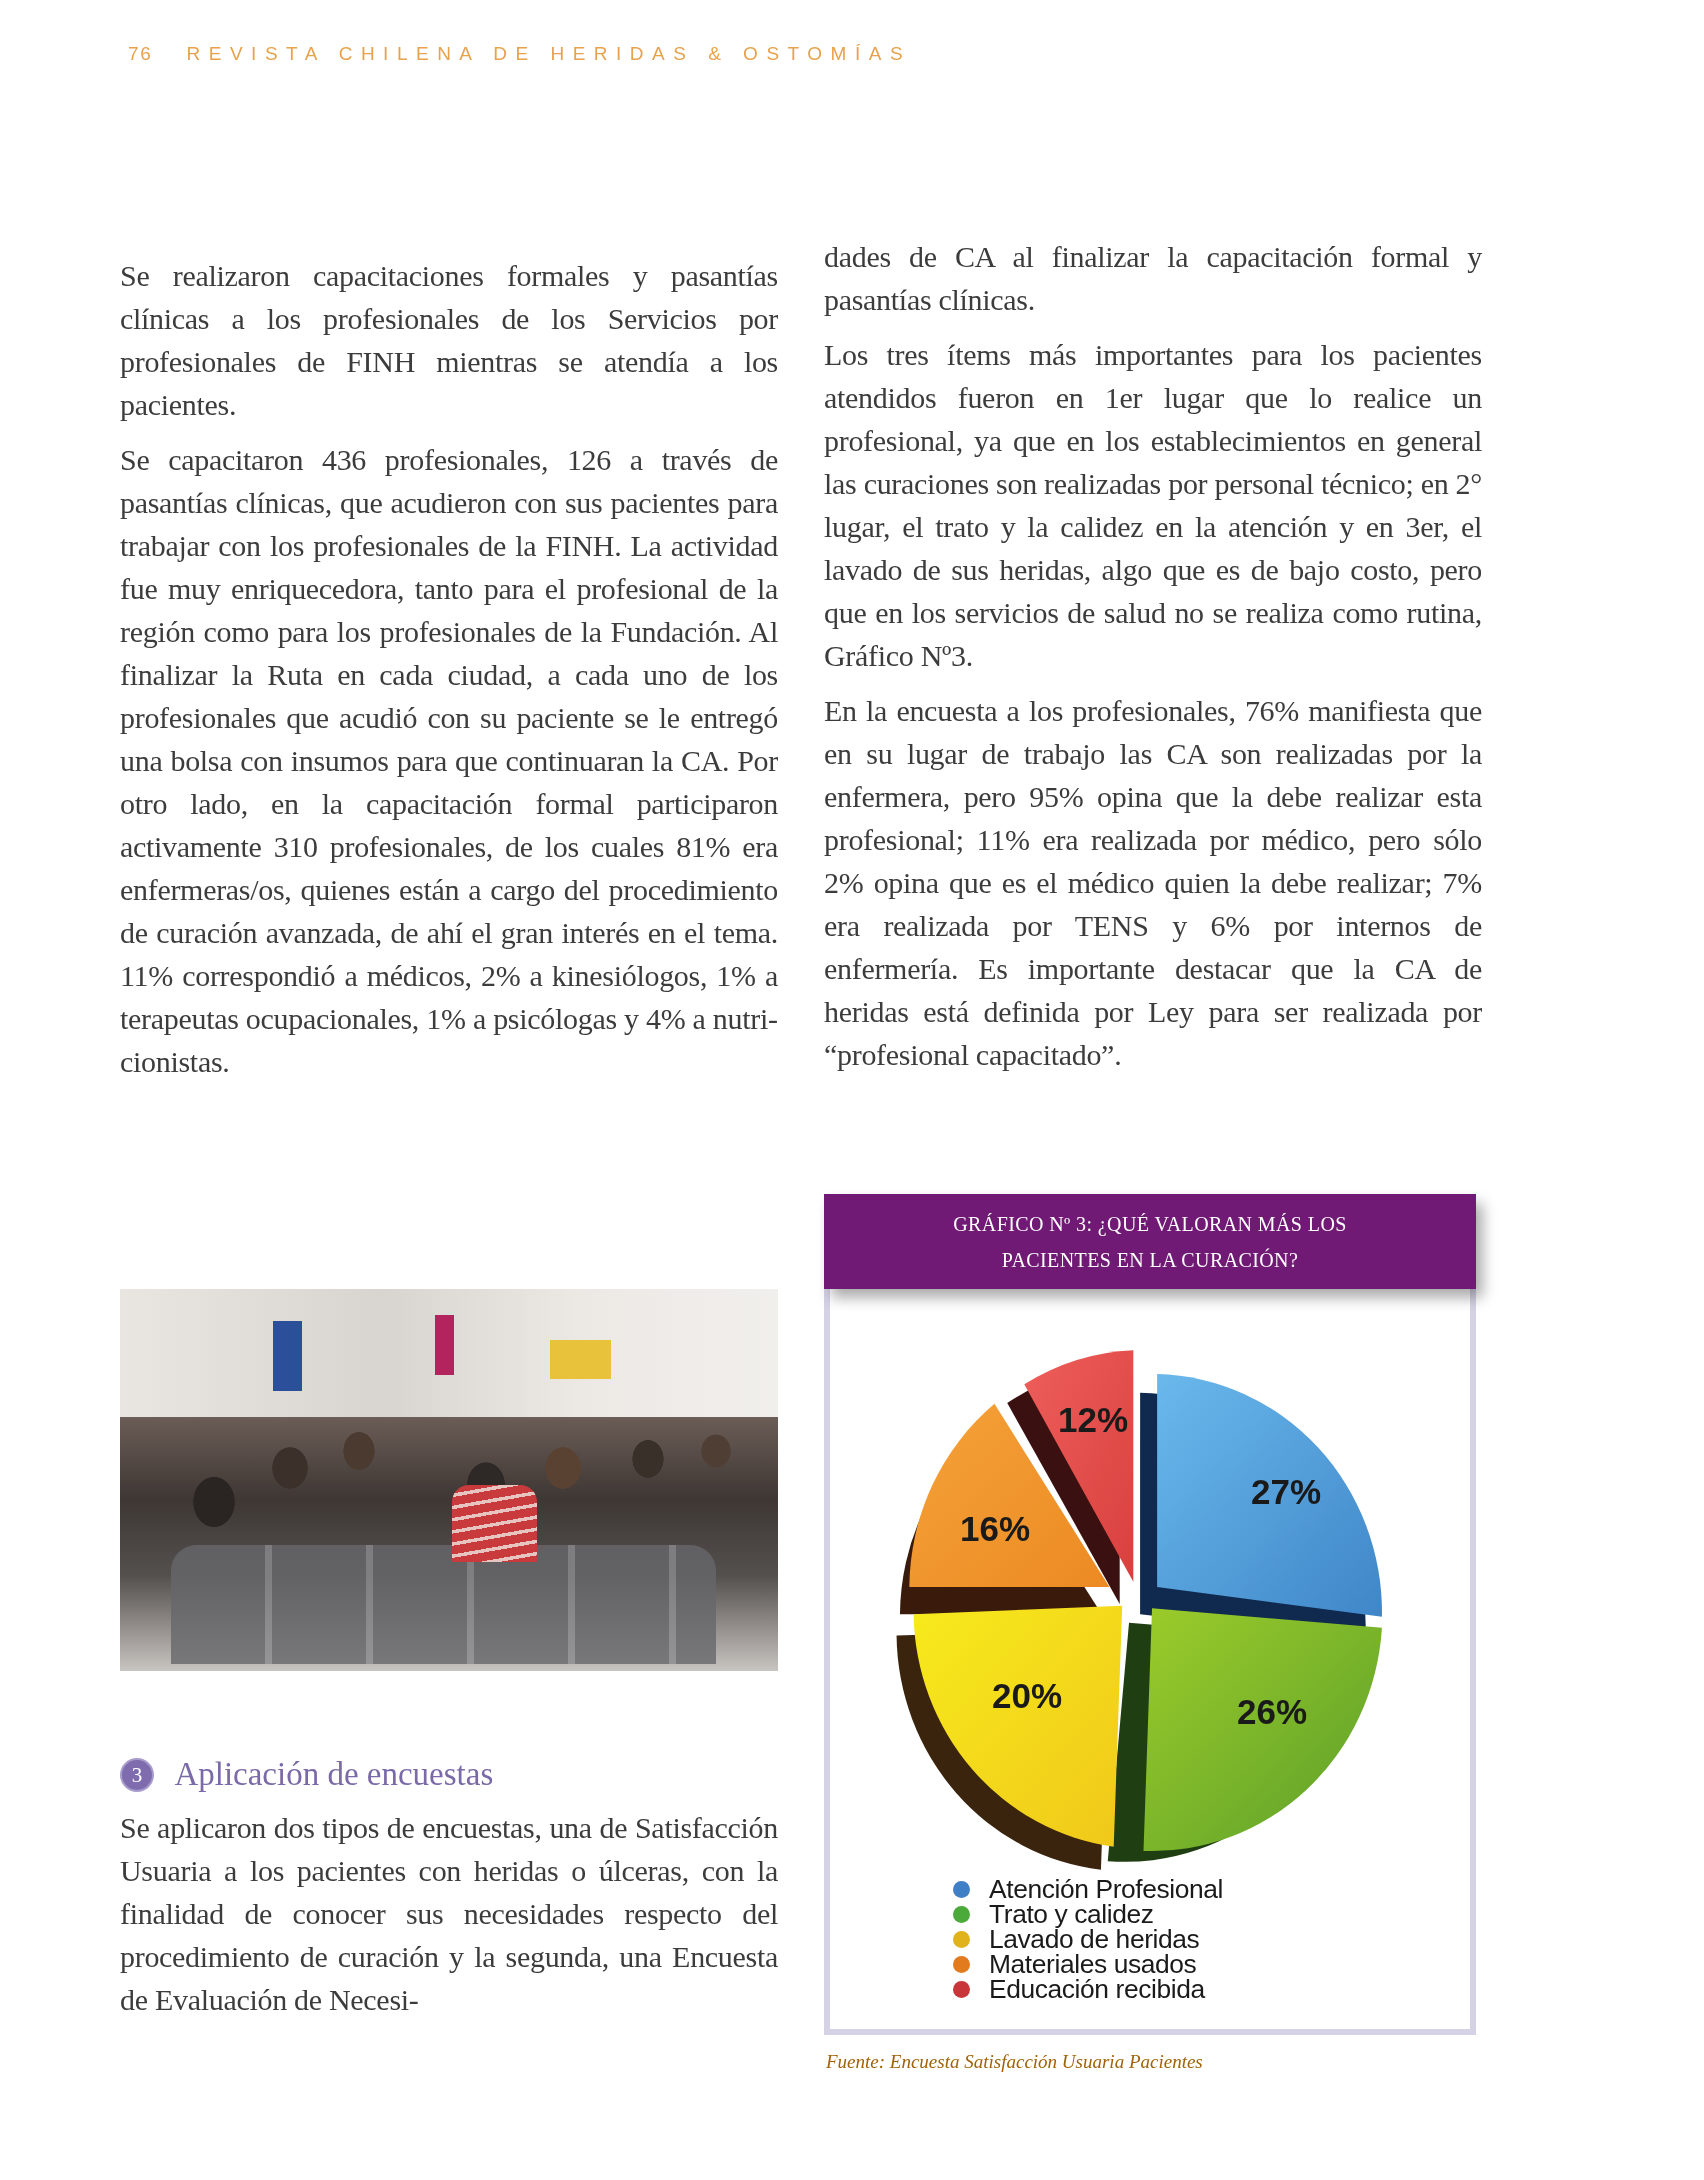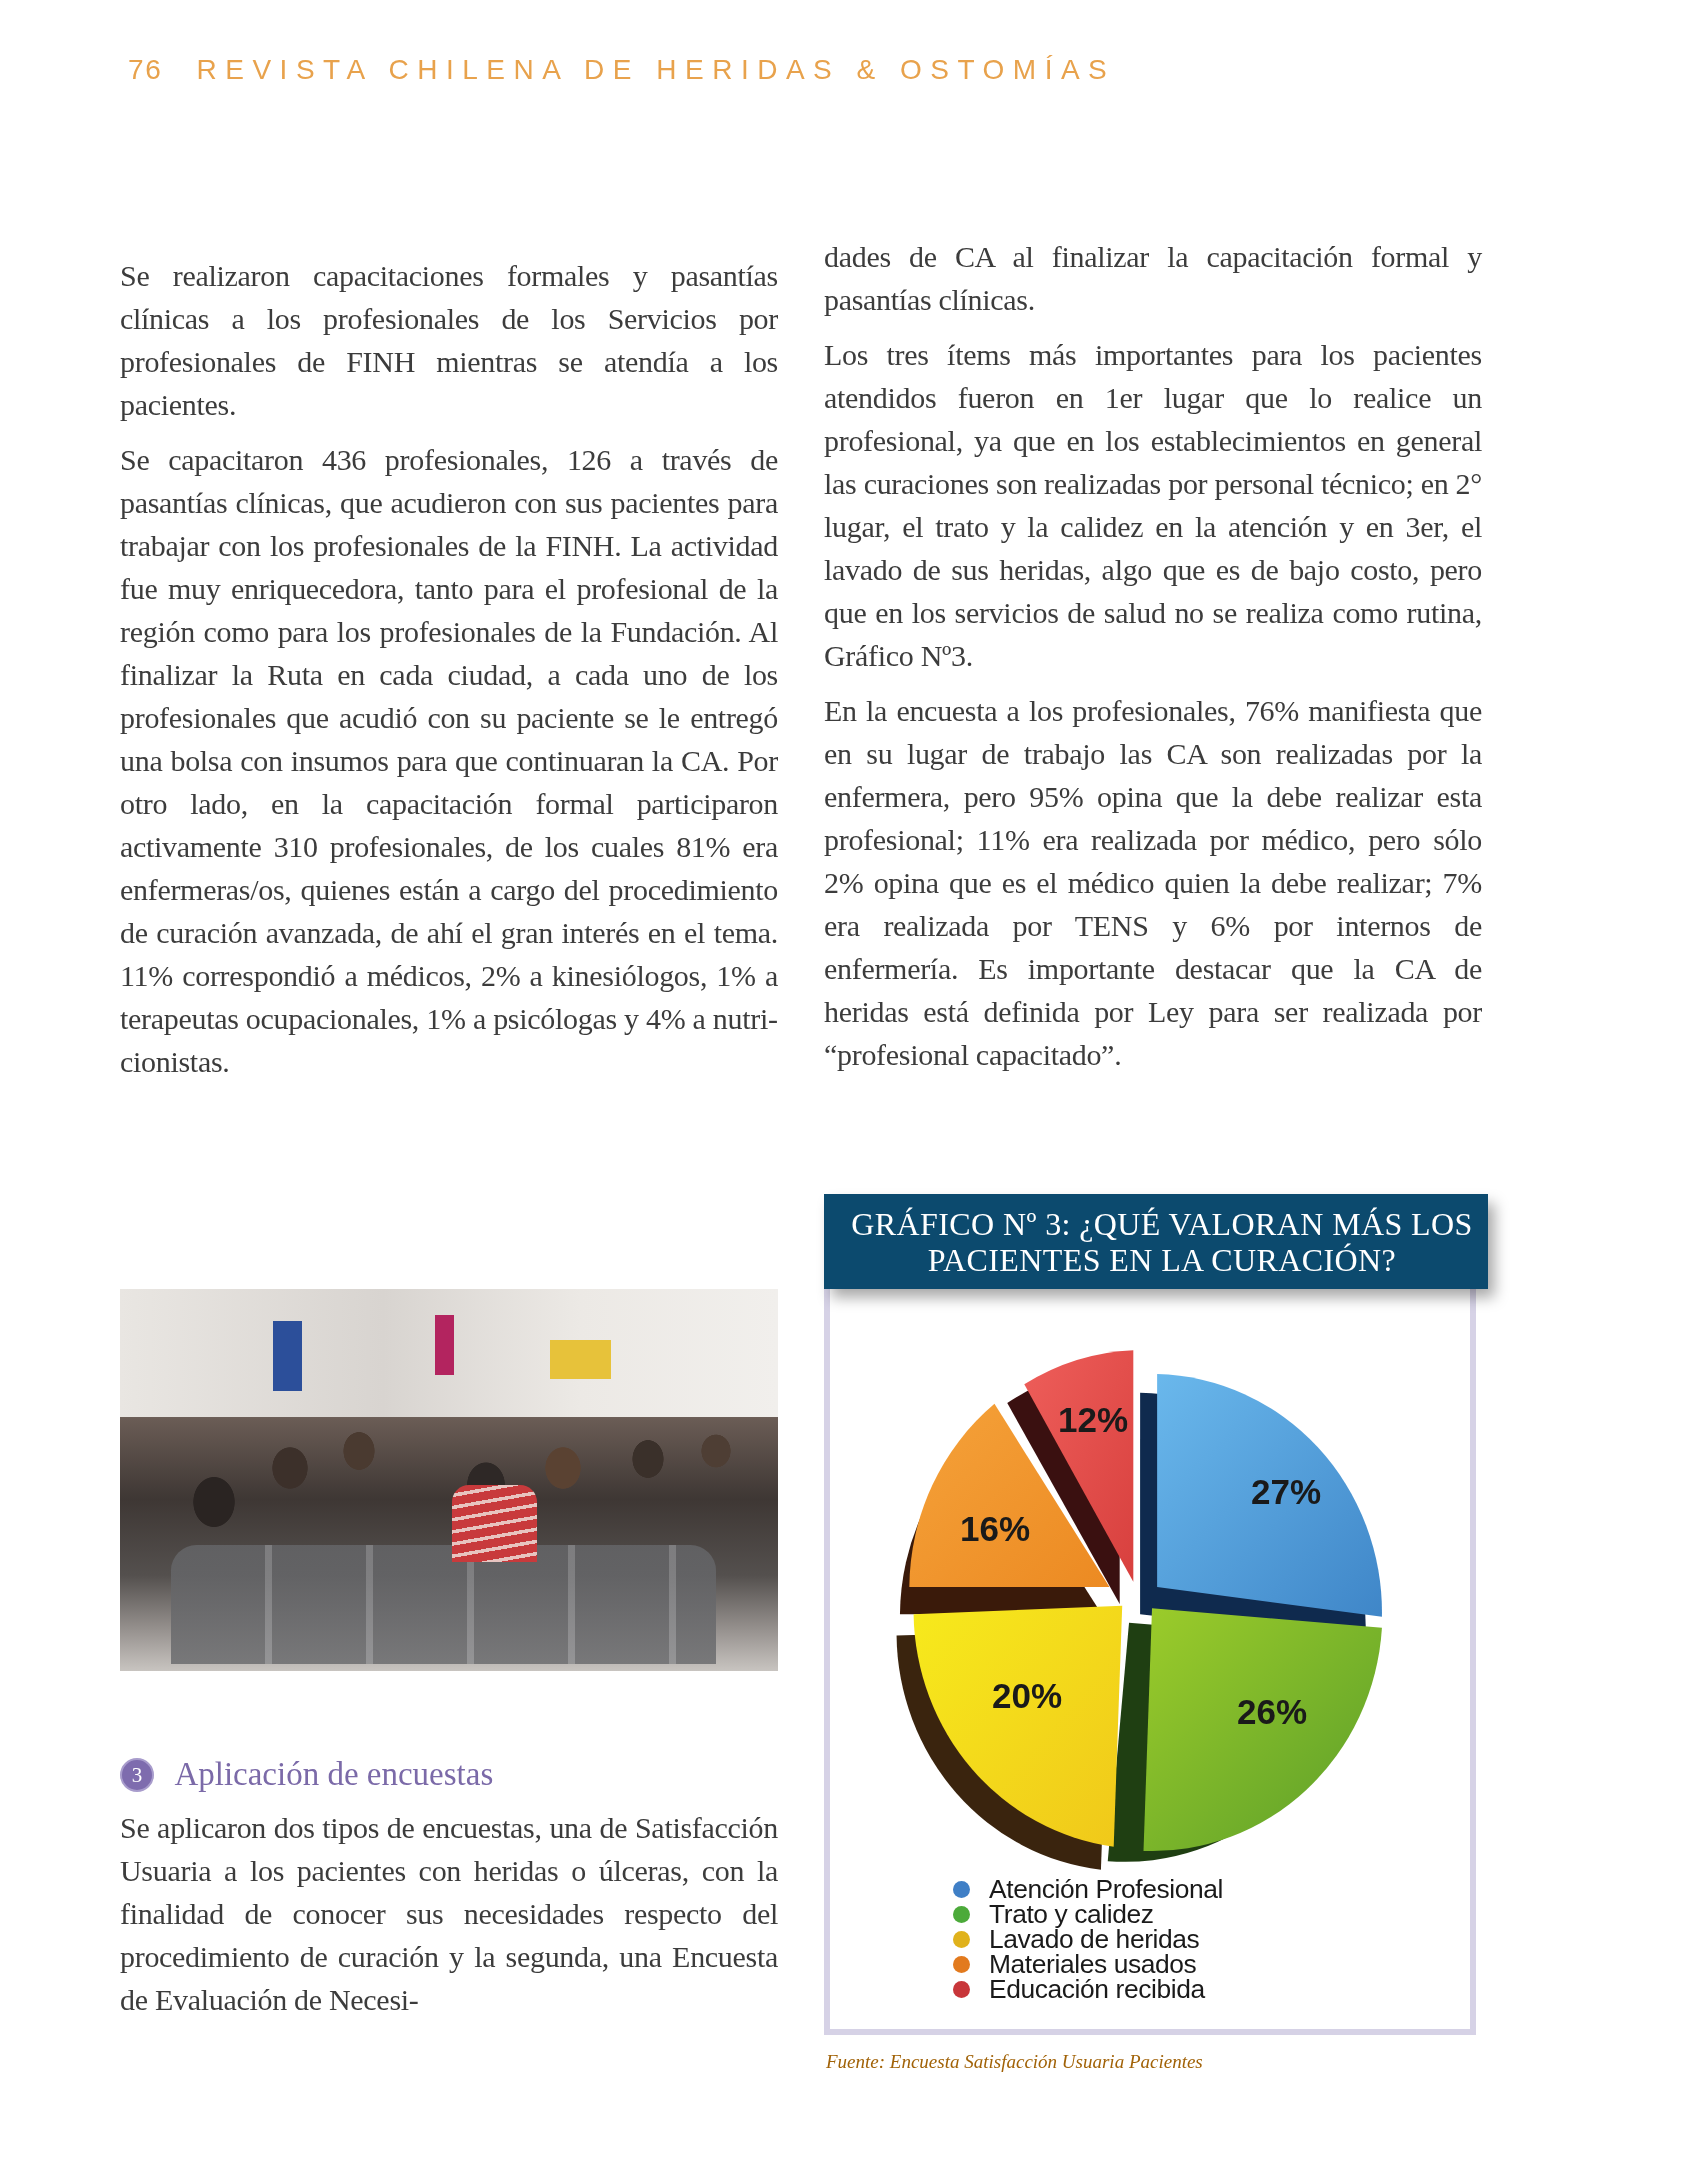--- a/index.html
+++ b/index.html
@@ -2,22 +2,22 @@
 <html style="font-size:13.6px"><head>
 <meta charset="utf-8">
 <style>
   html, body { margin:0; padding:0; }
   body {
     width:1704px; height:2181px; background:#ffffff; position:relative; overflow:hidden;
     font-family:"Liberation Serif","DejaVu Serif",serif; color:#3c3c3c;
   }
   .running-head {
     position:absolute; left:128px; top:43px; height:43px;
-    font-family:"Liberation Sans","DejaVu Sans",sans-serif; font-size:28px; color:#e8a24c;
-    letter-spacing:8.5px; white-space:nowrap; display:flex; align-items:flex-end;
+    font-family:"Liberation Sans","DejaVu Sans",sans-serif; font-size:19px; color:#e8a24c;
+    letter-spacing:8.5px; white-space:nowrap; display:flex; align-items:flex-start;
   }
   .running-head .page-num { letter-spacing:1.7px; margin-right:34px; }
   .col { position:absolute; width:658px; }
   .col-left { left:120px; }
   .col-right { left:824px; }
   .heading {
     color:#7b6aa8; font-size:33px; line-height:43px; margin:0; font-weight:normal;
   }
   .num-badge {
     display:inline-flex; align-items:center; justify-content:center;
@@ -47,25 +47,24 @@
       radial-gradient(ellipse 25.6px 31px at 528px 85px,#3a302a 60%,transparent 62%),
       radial-gradient(ellipse 24px 27px at 596px 77px,#4e3e34 60%,transparent 62%);
   }
   .photo .red-shirt { position:absolute; left:332px; top:196px; width:85px; height:77px;
     background:repeating-linear-gradient(170deg,#c83a3c 0 8.5px,#e8c4c0 8.5px 12px); border-radius:17px 17px 0 0; }
   .photo .chairs { position:absolute; left:51px; top:256px; width:545px; height:119px;
     background:repeating-linear-gradient(90deg,#66676a 0 94px,#8a8b8e 94px 101px); opacity:.8; border-radius:25.6px 25.6px 0 0; }
 
   .chart-box { position:absolute; left:824px; top:1194px; width:661px; height:842px; }
   .chart-title {
-    position:absolute; left:0; top:0; width:652px; height:95px; background:#0c4a6e;
-    color:#ffffff; text-align:center; font-size:32px; line-height:36px; letter-spacing:0.4px;
+    position:absolute; left:0; top:0; width:652px; height:95px; background:#701a75;
+    color:#ffffff; text-align:center; font-size:20px; line-height:36px; letter-spacing:0.4px;
     display:flex; flex-direction:column; justify-content:center; z-index:2;
     box-shadow:6.8px 8.5px 13.6px rgba(0,0,0,0.35);
-    padding-left:12px;
   }
   .chart-frame {
     position:absolute; left:0; top:95px; width:652px; height:746px; box-sizing:border-box;
     border:6.8px solid #d6d2e6; border-top:none; background:#ffffff;
   }
   .pie-wrap { position:absolute; left:58px; top:51px; width:511px; height:511px; }
   .pie-label {
     position:absolute; font-family:"Liberation Sans","DejaVu Sans",sans-serif; font-weight:bold;
     font-size:35px; color:#1a1a1a;
   }

